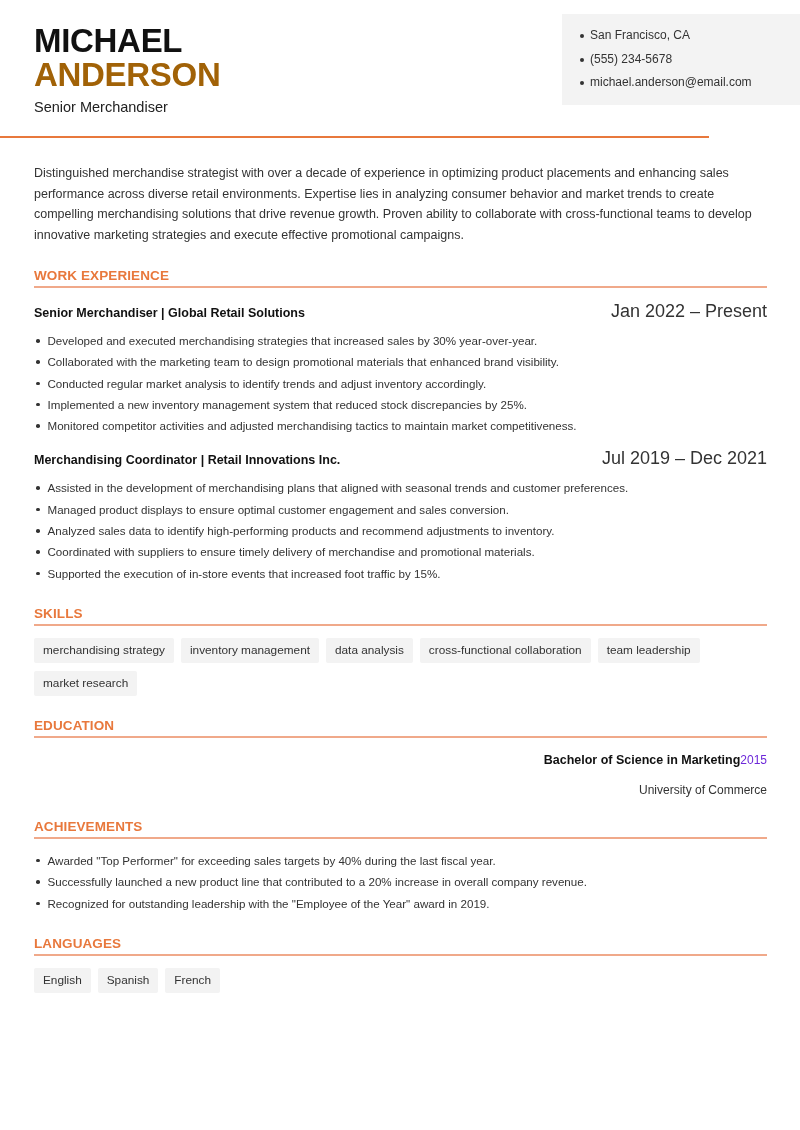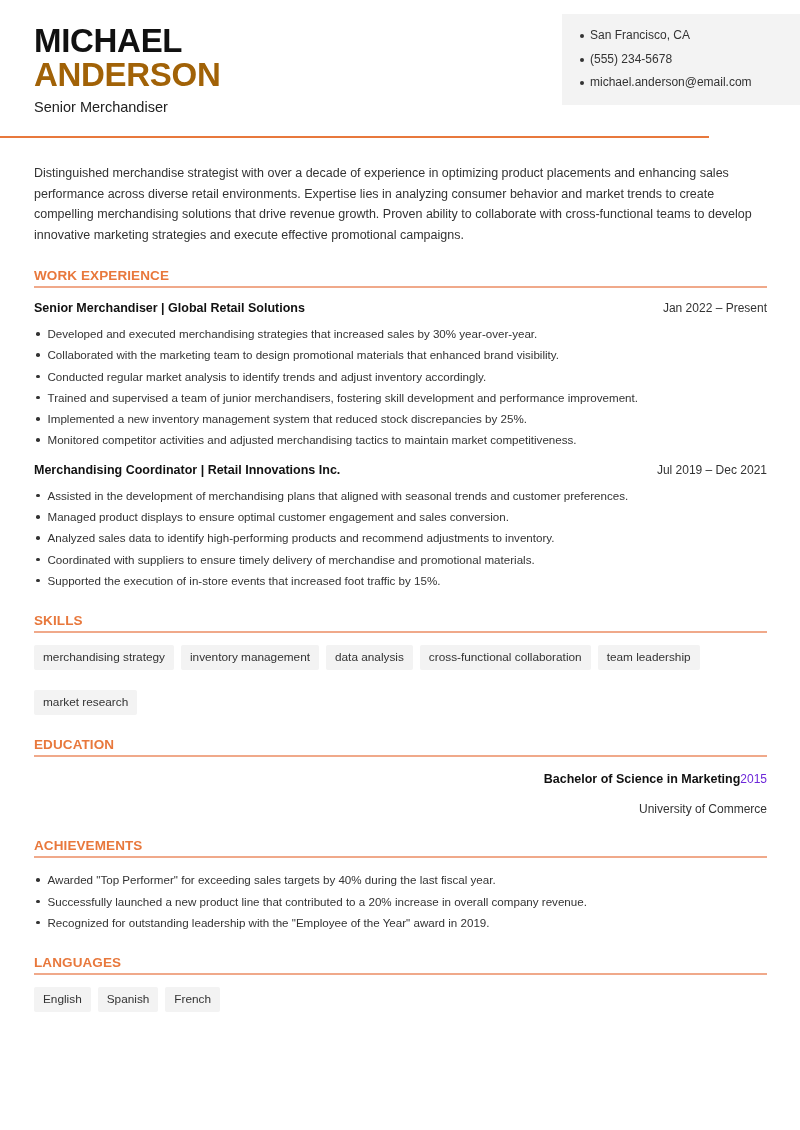--- a/index.html
+++ b/index.html
@@ -18,26 +18,26 @@
   .content { position: absolute; left: 34px; top: 163px; width: 733px; }
   .summary { font-size: 12.5px; line-height: 20.5px; color: #333333; }
 
   .section-title { font-size: 13.5px; font-weight: 700; color: #e8783c; margin-top: 22px; padding-bottom: 3px; border-bottom: 2px solid #f0a98a; letter-spacing: 0.1px; }
   .section-title.first { margin-top: 23px; }
 
   .job { margin-top: 13px; }
   .job + .job { margin-top: 12px; }
   .job-header { display: flex; justify-content: space-between; align-items: baseline; }
   .job-role { font-size: 12.5px; font-weight: 700; color: #111111; }
-  .job-date { font-size: 12px; color: #333333; }
+  .job-date { font-size: 18px; color: #333333; }
   .bullets { list-style: none; margin-top: 8px; }
   .bullets li { font-size: 11.6px; color: #333333; line-height: 21.3px; display: flex; align-items: flex-start; }
   .bullets li .bullet { margin: 9px 8px 0 2px; width: 3.5px; height: 3.5px; }
 
-  .tags { display: flex; flex-wrap: wrap; gap: 20px 7px; margin-top: 12px; }
+  .tags { display: flex; flex-wrap: wrap; gap: 8px 7px; margin-top: 12px; }
   .tag { background: #f3f3f3; font-size: 11.8px; color: #333333; padding: 0 9px; height: 25px; line-height: 25px; border-radius: 2px; }
 
   .edu { margin-top: 15px; }
   .edu-header { display: flex; justify-content: flex-end; align-items: baseline; }
   .edu-degree { font-size: 12.5px; font-weight: 700; color: #111111; }
   .edu-year { font-size: 12px; color: #6d28d9; }
   .edu-school { font-size: 12px; color: #333333; margin-top: 16px; text-align: right; }
 </style>
 </head>
 <body>
@@ -78,24 +78,20 @@
           <span class="bullet"></span>
           <span>Developed and executed merchandising strategies that increased sales by 30% year-over-year.</span>
         </li>
       <li>
           <span class="bullet"></span>
           <span>Collaborated with the marketing team to design promotional materials that enhanced brand visibility.</span>
         </li>
       <li>
           <span class="bullet"></span>
           <span>Conducted regular market analysis to identify trends and adjust inventory accordingly.</span>
-        </li>
-      <li>
-          <span class="bullet"></span>
-          <span>Trained and supervised a team of junior merchandisers, fostering skill development and performance improvement.</span>
         </li>
       <li>
           <span class="bullet"></span>
           <span>Implemented a new inventory management system that reduced stock discrepancies by 25%.</span>
         </li>
       <li>
           <span class="bullet"></span>
           <span>Monitored competitor activities and adjusted merchandising tactics to maintain market competitiveness.</span>
         </li>
     </ul>

